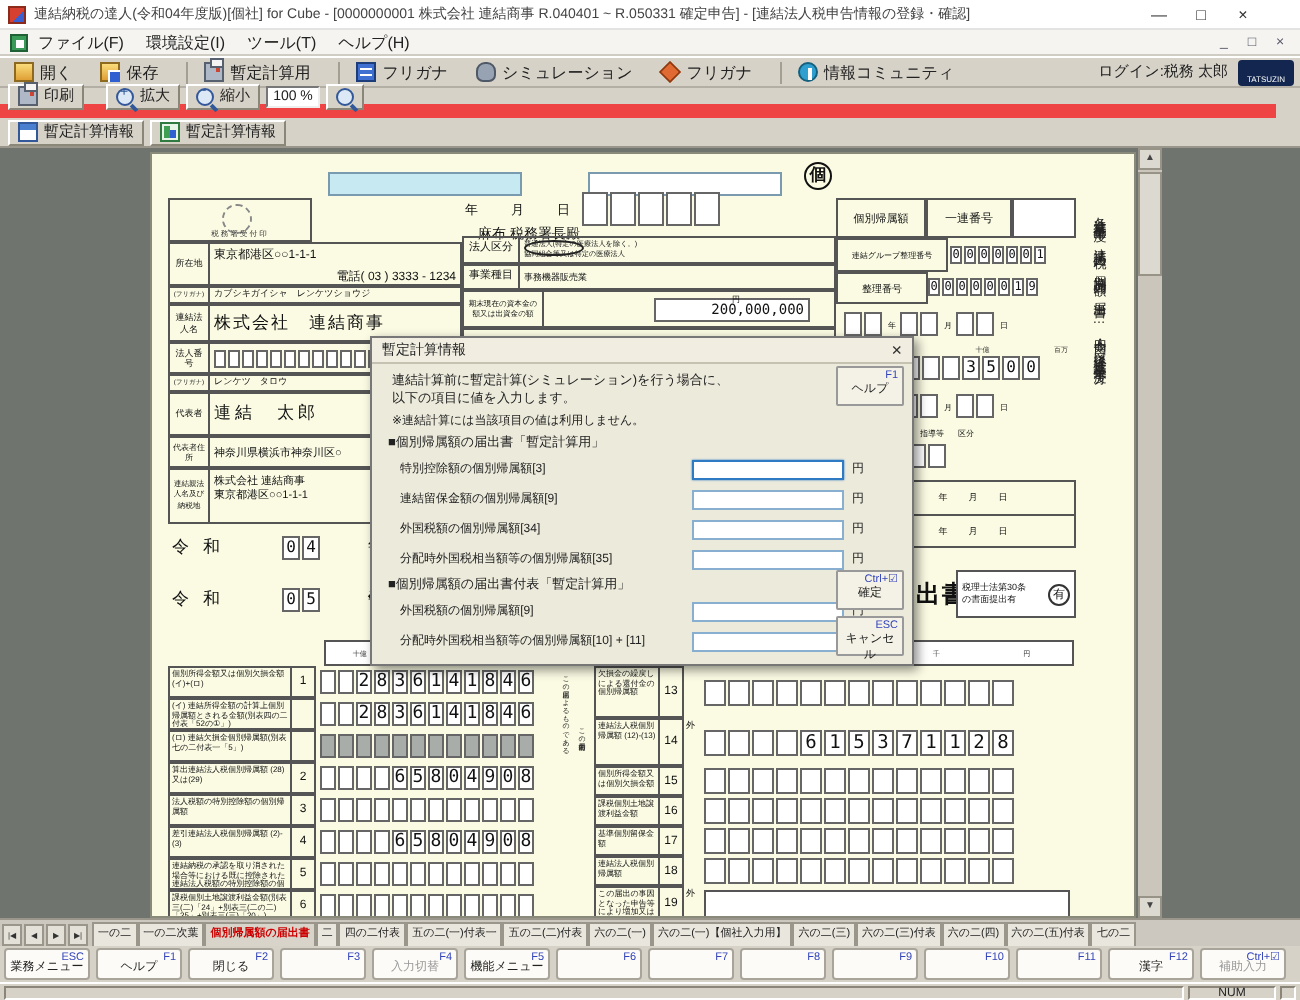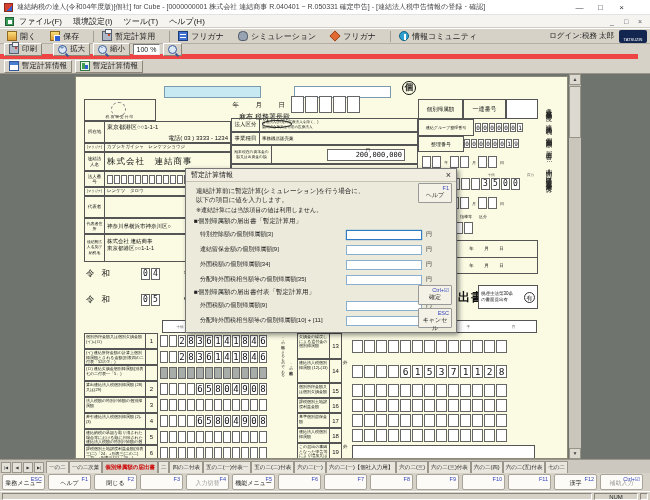--- a/index.html
+++ b/index.html
@@ -30,21 +30,21 @@
   [data-name="printer-settings-icon"]::before,[data-name="printer-icon"]::before{content:'';position:absolute;left:2px;top:-3px;width:5px;height:3px;background:#f4f4f4;border:1px solid #56606e}
   [data-name="printer-settings-icon"]::after,[data-name="printer-icon"]::after{content:'';position:absolute;right:1px;top:2px;width:2px;height:2px;background:#c43}
   [data-name="data-management-icon"]{background:#3f6fd0;border:1px solid #1d3d7a}
   [data-name="data-management-icon"]::before{content:'';position:absolute;left:1px;top:2px;width:6px;height:1px;background:#fff;box-shadow:0 3px 0 #fff}
   [data-name="database-management-icon"]{background:#97a2b2;border:1px solid #4e5866;border-radius:45% 45% 35% 35%}
   [data-name="wizard-icon"]{background:#e06a32;border:1px solid #8a3a12;transform:rotate(45deg) scale(.78)}
   [data-name="info-community-icon"]{background:#2f9fd0;border:1px solid #15607e;border-radius:50%}
   [data-name="info-community-icon"]::before{content:'';position:absolute;left:4px;top:2px;width:2px;height:6px;background:#fff}
   .login{margin-left:auto;font-size:7.5px;margin-right:5px}
   .brand{width:28px;height:13px;background:#12264f;color:#fff;font-size:4px;display:flex;align-items:flex-end;justify-content:center;border-radius:2px;margin-right:3px;padding-bottom:1px}
-  .tbar2{position:absolute;left:0;top:44px;width:638px;height:15px;background:#d6d2c8;border-bottom:5px solid #ef4444;display:flex;align-items:center;padding-left:4px}
+  .tbar2{position:absolute;left:0;top:44px;width:638px;height:15px;background:#d6d2c8;border-bottom:7px solid #ef4444;display:flex;align-items:center;padding-left:4px}
   .tbar3{position:absolute;left:0;top:59px;width:650px;height:15px;background:#d6d2c8;border-bottom:1px solid #9a968c;display:flex;align-items:center;padding-left:4px}
   .vbtn{background:#d6d2c8;border:1px solid;border-color:#fff #8a8678 #8a8678 #fff;display:flex;align-items:center;gap:3px;padding:0 4px;height:13px;font-size:7.5px;margin-right:3px;white-space:nowrap}
   .zoominput{width:27px;height:11px;background:#fff;border:1px solid;border-color:#777 #eee #eee #777;font-size:7px;text-align:center;line-height:9px;margin-right:3px}
   [data-name="zoom-in-icon"],[data-name="zoom-out-icon"],[data-name="zoom-select-icon"]{width:9px;height:9px;border:1.5px solid #33589a;border-radius:50%;background:#dce8f5}
   [data-name="zoom-in-icon"]::before,[data-name="zoom-out-icon"]::before,[data-name="zoom-select-icon"]::before{content:'';position:absolute;right:-3px;bottom:-3px;width:4px;height:2px;background:#33589a;transform:rotate(45deg)}
   [data-name="zoom-in-icon"]::after{content:'+';position:absolute;left:-0.5px;top:-2px;width:7px;text-align:center;font-size:7px;color:#33589a}
   [data-name="zoom-out-icon"]::after{content:'-';position:absolute;left:-0.5px;top:-2.5px;width:7px;text-align:center;font-size:7px;color:#33589a}
   [data-name="special-deduction-icon"]{background:#fff;border:1px solid #33589a}
   [data-name="special-deduction-icon"]::before{content:'';position:absolute;left:0;right:0;top:0;height:3px;background:#4a7fd0}
   [data-name="provisional-calc-icon"]{background:#e8f4e8;border:1px solid #2f7a3f}
@@ -387,20 +387,21 @@
               <span class="dbox"></span>
             </span>
         </div>
       </div>
       <div class="cell frow" style="left:8px;top:110px;width:147px;height:9px" data-name="rep-kana-row">
         <div class="flab" style="font-size:3.2px">(フリガナ)</div>
         <div class="fval" style="font-size:4.5px;padding-top:0" data-name="rep-kana-value">レンケツ　タロウ</div>
       </div>
       <div class="cell frow" style="left:8px;top:119px;width:147px;height:22px" data-name="representative-row">
         <div class="flab">代表者</div>
+        <div class="fval" style="font-size:8.5px;letter-spacing:2px;display:flex;align-items:center" data-name="representative-value">連結　太郎</div>
       </div>
       <div class="cell frow" style="left:8px;top:141px;width:147px;height:16px" data-name="rep-address-row">
         <div class="flab" style="font-size:4px">代表者住所</div>
         <div class="fval" style="font-size:5.5px;display:flex;align-items:center" data-name="rep-address-value">神奈川県横浜市神奈川区○</div>
       </div>
       <div class="cell frow" style="left:8px;top:157px;width:147px;height:28px" data-name="parent-company-row">
         <div class="flab" style="font-size:3.8px">連結親法人名及び納税地</div>
         <div class="fval" style="font-size:5.5px;line-height:7px;padding-top:3px">
           <div data-name="parent-name-value">株式会社 連結商事</div>
           <div data-name="parent-address-value">東京都港区○○1-1-1</div>

